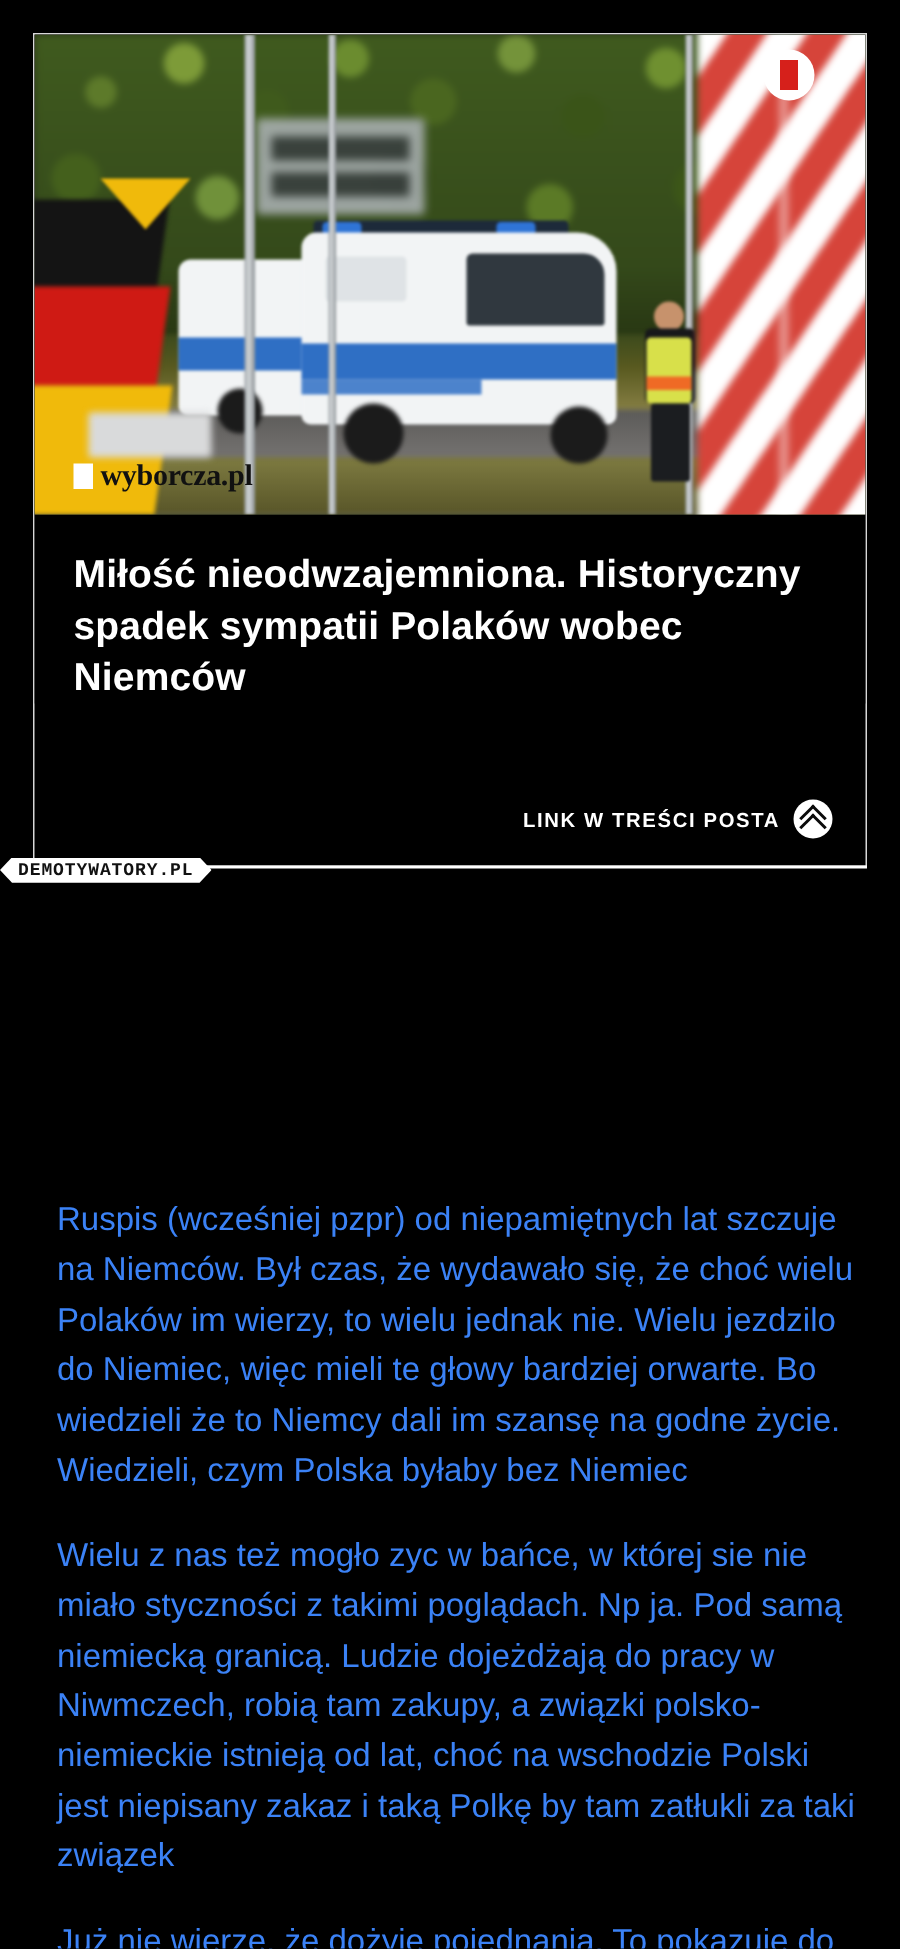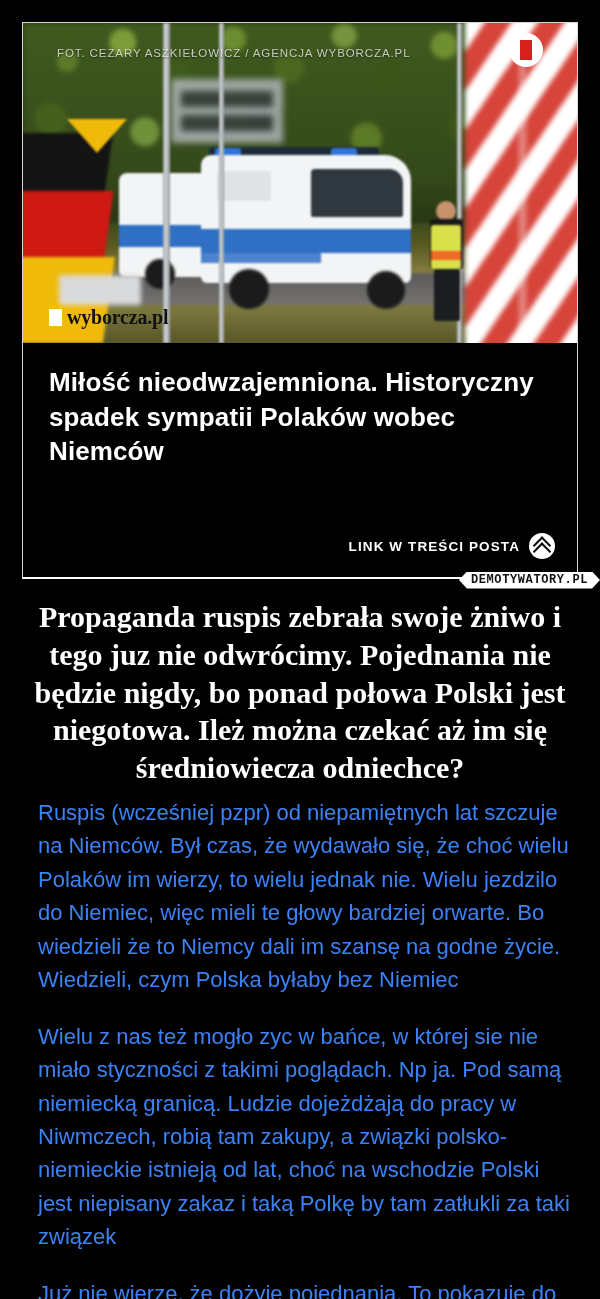--- a/index.html
+++ b/index.html
@@ -298,21 +298,21 @@
   .chev-circle span.c2 { top: 12px; }
 
   
   .divider {
     position: absolute;
     left: 0; right: 0;
     top: 570px;
     height: 20px;
     display: flex;
     align-items: center;
-    justify-content: flex-end;
+    justify-content: flex-start;
   }
   .divider .rule {
     position: absolute;
     left: 22px; right: 22px;
     top: 7px;
     height: 2px;
     background: #ffffff;
   }
   .divider .tag {
     position: relative;
@@ -423,21 +423,20 @@
         </div>
         <div class="legs" style="left:8px; top:84px; width:30px; height:68px;"></div>
       </div>
 
       <div class="pylon"></div>
       <div class="pylon-edge"></div>
       <div class="pylon-badge">
           <i></i>
         </div>
 
-      <div class="photo-credit">FOT. CEZARY ASZKIEŁOWICZ / AGENCJA WYBORCZA.PL</div>
 
       <div class="brand-logo">
         <span class="mark"></span>
         <span class="word">wyborcza.pl</span>
       </div>
     </div>
 
     <div class="card-body">
       <h2 class="card-headline">Miłość nieodwzajemniona. Historyczny spadek sympatii Polaków wobec Niemców</h2>
     </div>
@@ -449,21 +448,20 @@
         <span class="c2"></span>
       </span>
     </div>
   </div>
 
   <div class="divider">
     <div class="rule"></div>
     <div class="tag">DEMOTYWATORY.PL</div>
   </div>
 
-  <h1 class="main-title">Propaganda ruspis zebrała swoje żniwo i tego juz nie odwrócimy. Pojednania nie będzie nigdy, bo ponad połowa Polski jest niegotowa. Ileż można czekać aż im się średniowiecza odniechce?</h1>
 
   <div class="body-text">
     <p>Ruspis (wcześniej pzpr) od niepamiętnych lat szczuje na Niemców. Był czas, że wydawało się, że choć wielu Polaków im wierzy, to wielu jednak nie. Wielu jezdzilo do Niemiec, więc mieli te głowy bardziej orwarte. Bo wiedzieli że to Niemcy dali im szansę na godne życie. Wiedzieli, czym Polska byłaby bez Niemiec</p>
     <p>Wielu z nas też mogło zyc w bańce, w której sie nie miało styczności z takimi poglądach. Np ja. Pod samą niemiecką granicą. Ludzie dojeżdżają do pracy w Niwmczech, robią tam zakupy, a związki polsko-niemieckie istnieją od lat, choć na wschodzie Polski jest niepisany zakaz i taką Polkę by tam zatłukli za taki związek</p>
     <p>Już nie wierzę, że dożyję pojednania. To pokazuje do czego prowadzi pisowska wydawało i dlaczego takie partie należy delegalizować za mowę nienawiści</p>
   </div>
 
 </div>
 
 </body></html>

